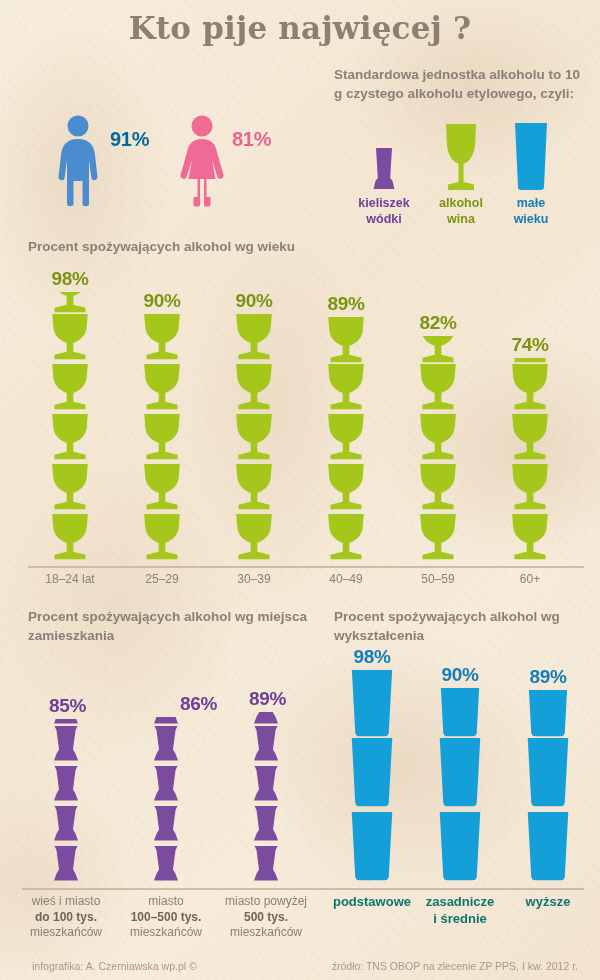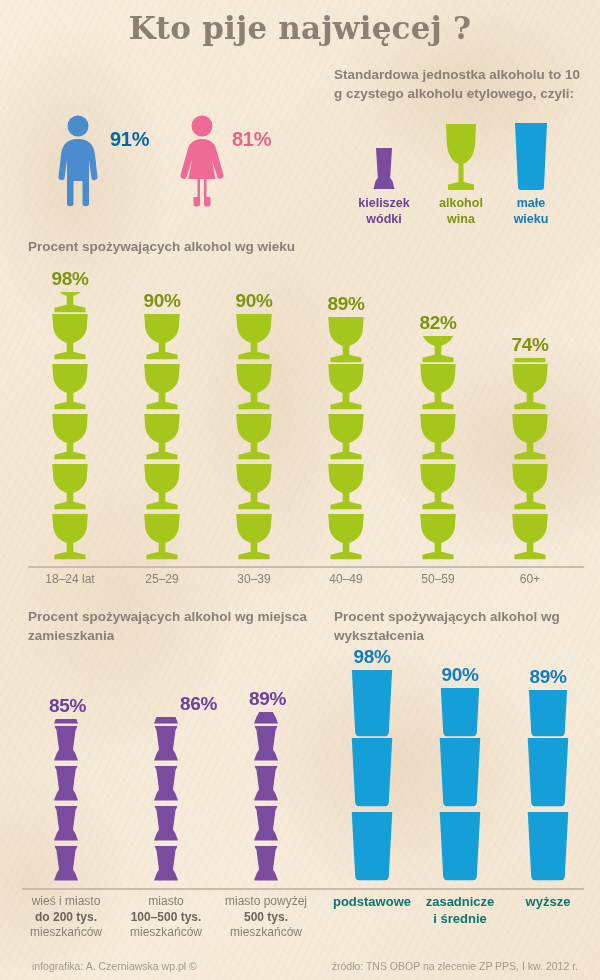--- a/index.html
+++ b/index.html
@@ -370,21 +370,21 @@
               <path d="M2.5 0 L25.5 0 L23.5 5 L21 28 L23.5 33 L26 41 L2 41 L4.5 33 L7 28 L4.5 5 Z" fill="#7b4ba0"></path>
             </svg>
           </div>
           <div style="margin-bottom:3px;">
             <svg class="glassrow" width="28" height="37" viewBox="0 0 28 44" preserveAspectRatio="none">
               <path d="M2.5 0 L25.5 0 L23.5 5 L21 28 L23.5 33 L26 41 L2 41 L4.5 33 L7 28 L4.5 5 Z" fill="#7b4ba0"></path>
             </svg>
           </div>
         </div>
       </div>
-      <div class="cat-label" style="top:894px;left:14px;width:104px;">wieś i miasto<br><b>do 200 tys.</b><br>mieszkańców</div>
+      <div class="cat-label" style="top:894px;left:14px;width:104px;">wieś i miasto<br><b>do 100 tys.</b><br>mieszkańców</div>
       <div class="pct purple" style="top:693.44px;left:149px;width:34px;text-align:center;margin-left:31px;">86%</div>
       <div class="stack" style="top:717.44px;left:152px;width:28px;height:168.56px;">
         <div class="inner" style="width:28px;">
           <div style="margin-bottom:0px;">
             <svg class="glassrow" width="28" height="37" viewBox="0 0 28 44" preserveAspectRatio="none">
               <path d="M2.5 0 L25.5 0 L23.5 5 L21 28 L23.5 33 L26 41 L2 41 L4.5 33 L7 28 L4.5 5 Z" fill="#7b4ba0"></path>
             </svg>
           </div>
           <div style="margin-bottom:3px;">
             <svg class="glassrow" width="28" height="37" viewBox="0 0 28 44" preserveAspectRatio="none">

